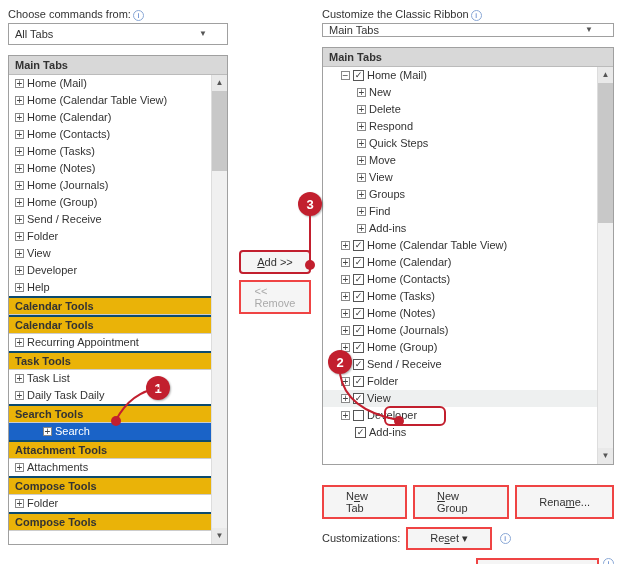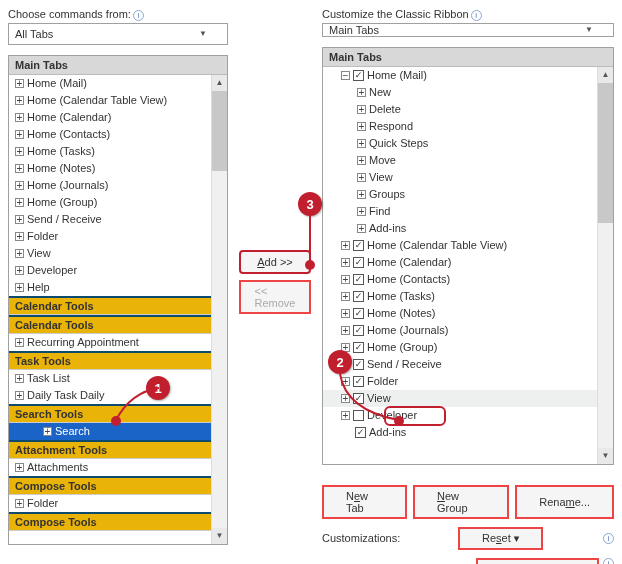--- a/index.html
+++ b/index.html
@@ -72,21 +72,21 @@
   .ind1 { padding-left: 18px; }
   .ind2 { padding-left: 34px; }
   .btn {
     border: 2px solid #ef4444; background: #f5f5f5; padding: 3px 22px;
     font-size: 11px; color: #333; display: inline-flex; align-items: center;
     justify-content: center; cursor: default;
   }
   .btn.disabled { color: #aaa; }
   .mid-btns { display: flex; flex-direction: column; gap: 6px; width: 72px; }
   .row-btns { display: flex; gap: 6px; margin-top: 20px; }
-  .row-cust { display: flex; align-items: center; gap: 6px; margin-top: 8px; justify-content: space-between; }
+  .row-cust { display: flex; align-items: center; gap: 6px; margin-top: 8px; }
   .row-imp { display: flex; justify-content: flex-end; margin-top: 8px; }
   .num {
     position: absolute; width: 24px; height: 24px; background: #c21f2e; color: #fff;
     border-radius: 50%; display: flex; align-items: center; justify-content: center;
     font-weight: bold; font-size: 13px; box-shadow: 1px 1px 2px rgba(0,0,0,.3);
   }
   .pin { position: absolute; width: 10px; height: 10px; background: #c21f2e; border-radius: 50%; }
   svg.connector { position: absolute; pointer-events: none; }
   .ul { text-decoration: underline; }
   .view-hl { position: absolute; border: 2px solid #c21f2e; border-radius: 6px; }

